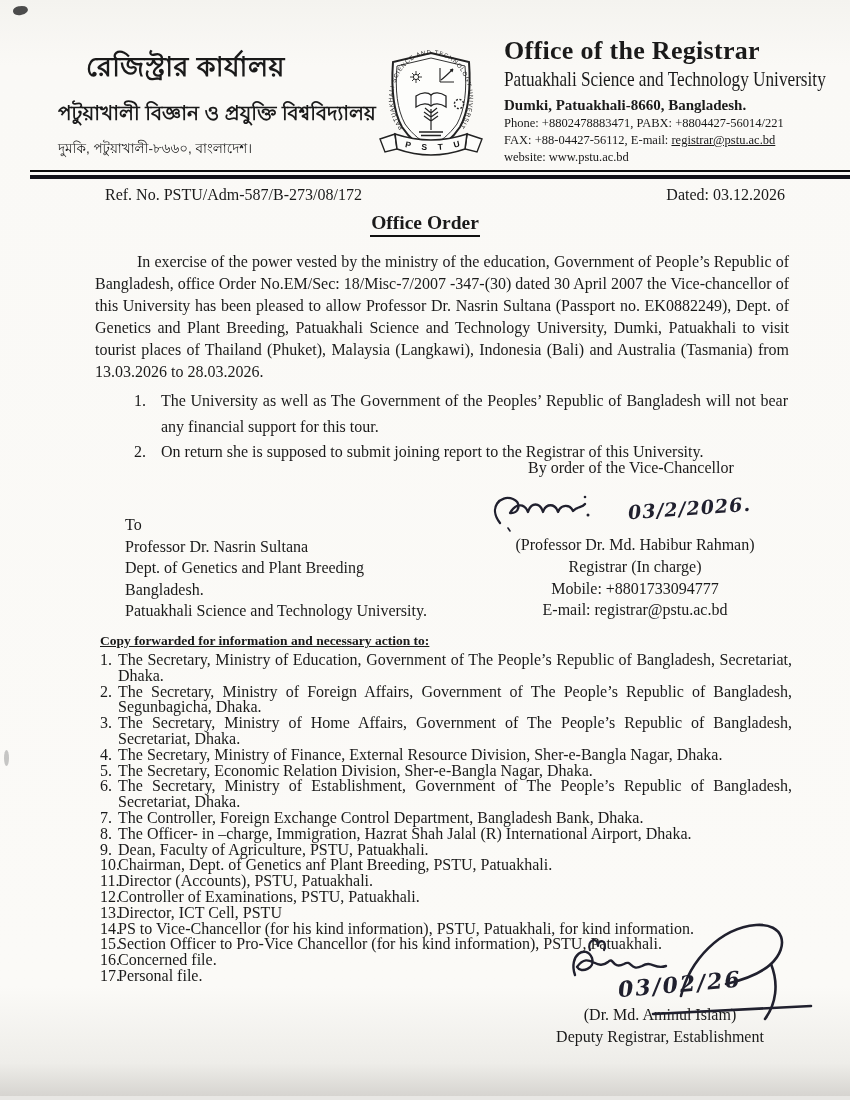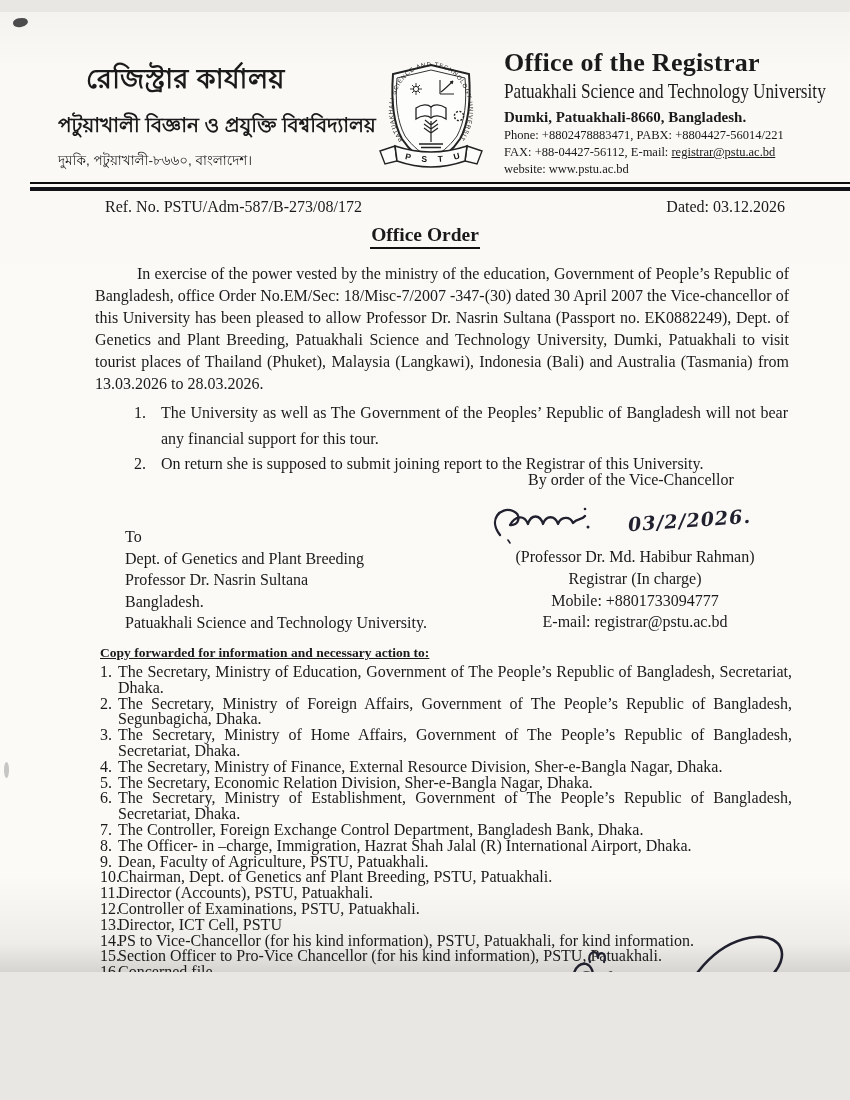--- a/index.html
+++ b/index.html
@@ -1,17 +1,17 @@
 <!DOCTYPE html>
 <html><head>
 <meta charset="utf-8">
 <style>
   html,body{margin:0;padding:0;background:#e8e7e4;}
   .page{
-    position:relative;width:850px;height:960px;margin:12px auto;
+    position:relative;width:850px;height:1096px;margin:0 auto;
     background:linear-gradient(180deg,#f4f3ef 0%,#faf9f6 6%,#fbfaf7 90%,#eeede9 97%,#d6d4d0 100%);
     font-family:"Liberation Serif",serif;color:#1a1a1a;overflow:hidden;
   }
   
   .bn-block{position:absolute;left:58px;top:46px;width:322px;font-family:"Liberation Sans",sans-serif;}
   .bn1{font-size:27px;font-weight:bold;margin-left:28px;letter-spacing:.5px;}
   .bn2{font-size:20px;font-weight:bold;margin-top:7px;}
   .bn3{font-size:13.5px;font-weight:normal;margin-top:7px;}
   .logo{position:absolute;left:372px;top:50px;width:118px;height:126px;}
   .en-block{position:absolute;left:504px;top:36px;width:346px;}
@@ -128,22 +128,22 @@
   <ol class="conditions">
       <li>The University as well as The Government of the Peoples’ Republic of Bangladesh will not bear any financial support for this tour.</li>
       <li>On return she is supposed to submit joining report to the Registrar of this University.</li>
     </ol>
 
   <div class="byorder">By order of the Vice-Chancellor</div>
 
   <div class="to-block">
     <div>To</div>
     <div>
+        <div>Professor Dr. Nasrin Sultana</div>
         <div>Dept. of Genetics and Plant Breeding</div>
-        <div>Professor Dr. Nasrin Sultana</div>
         <div>Bangladesh.</div>
         <div>Patuakhali Science and Technology University.</div>
       </div>
   </div>
 
   <div class="sig1">
     <div class="sig1-hand">
       <svg width="140" height="46" viewBox="0 0 140 46">
         <path class="ink" stroke-width="2.3" d="M14,33 C2,18 14,4 27,9 C36,13 33,24 24,23 C29,14 38,12 42,22 C45,12 54,12 57,22 C60,13 69,13 72,22 C75,14 84,14 87,21 C91,16 96,18 99,14"></path>
         <circle cx="102" cy="25" r="1.5" fill="#20202e"></circle>

